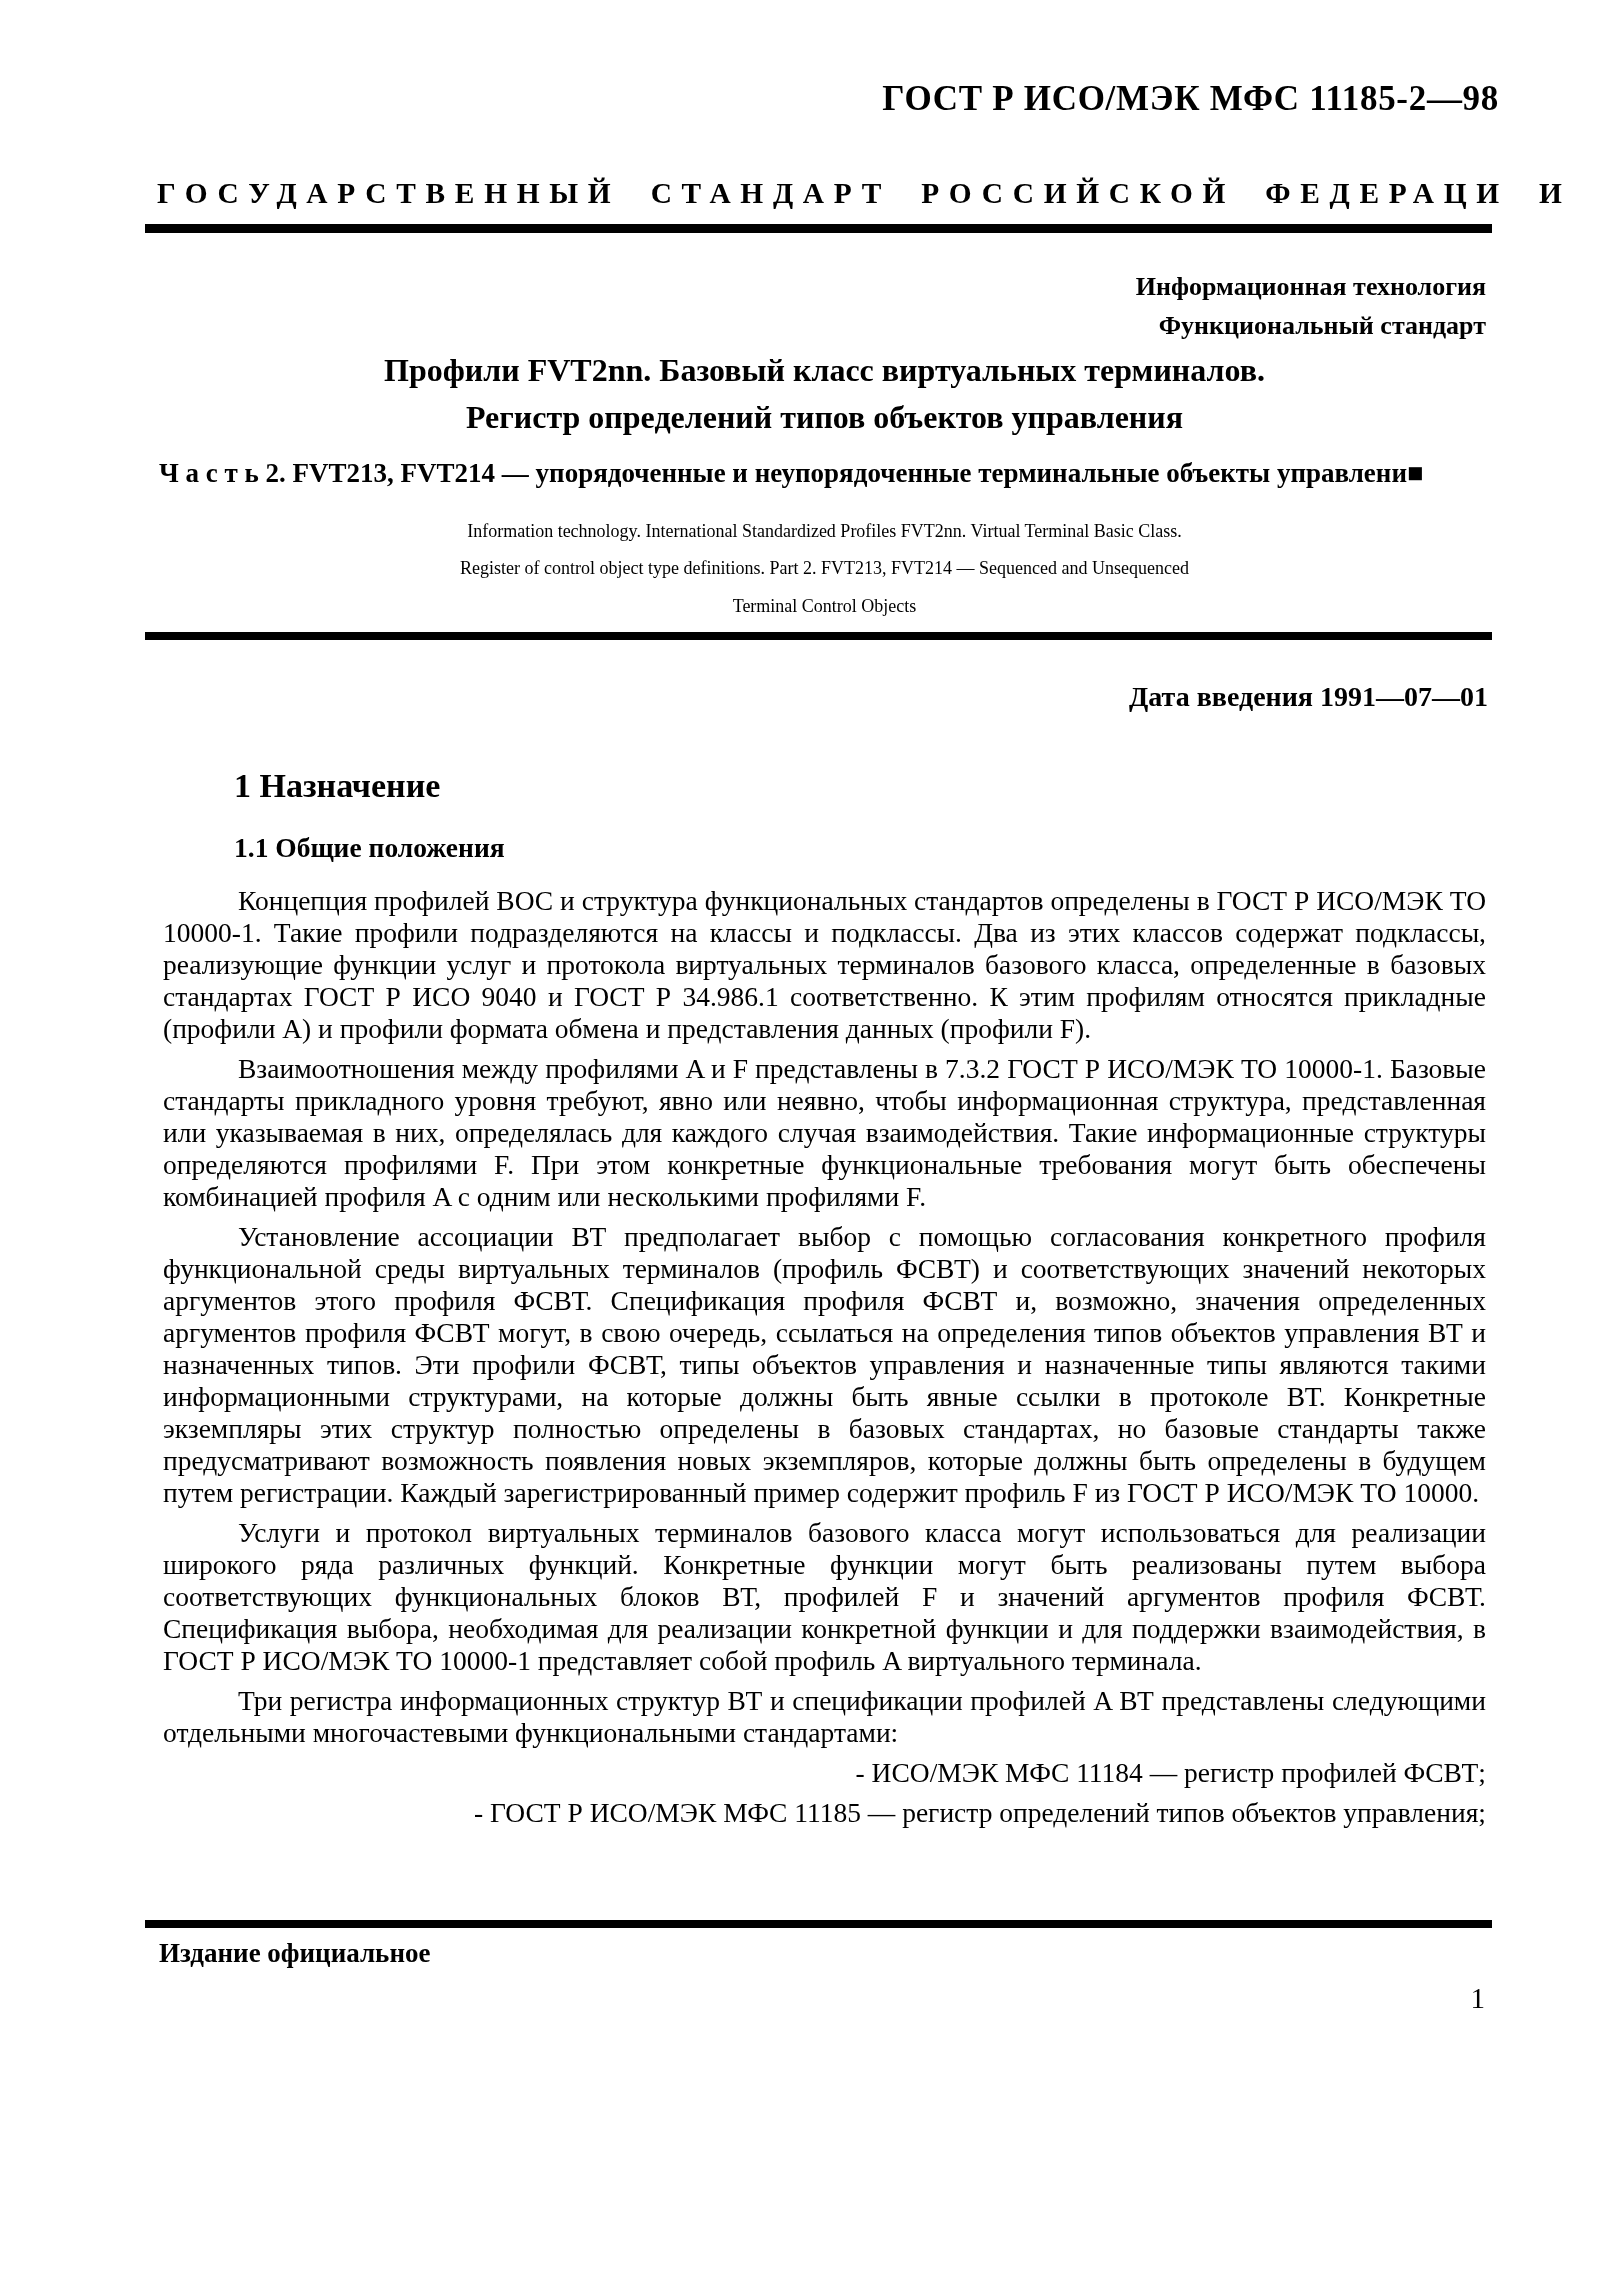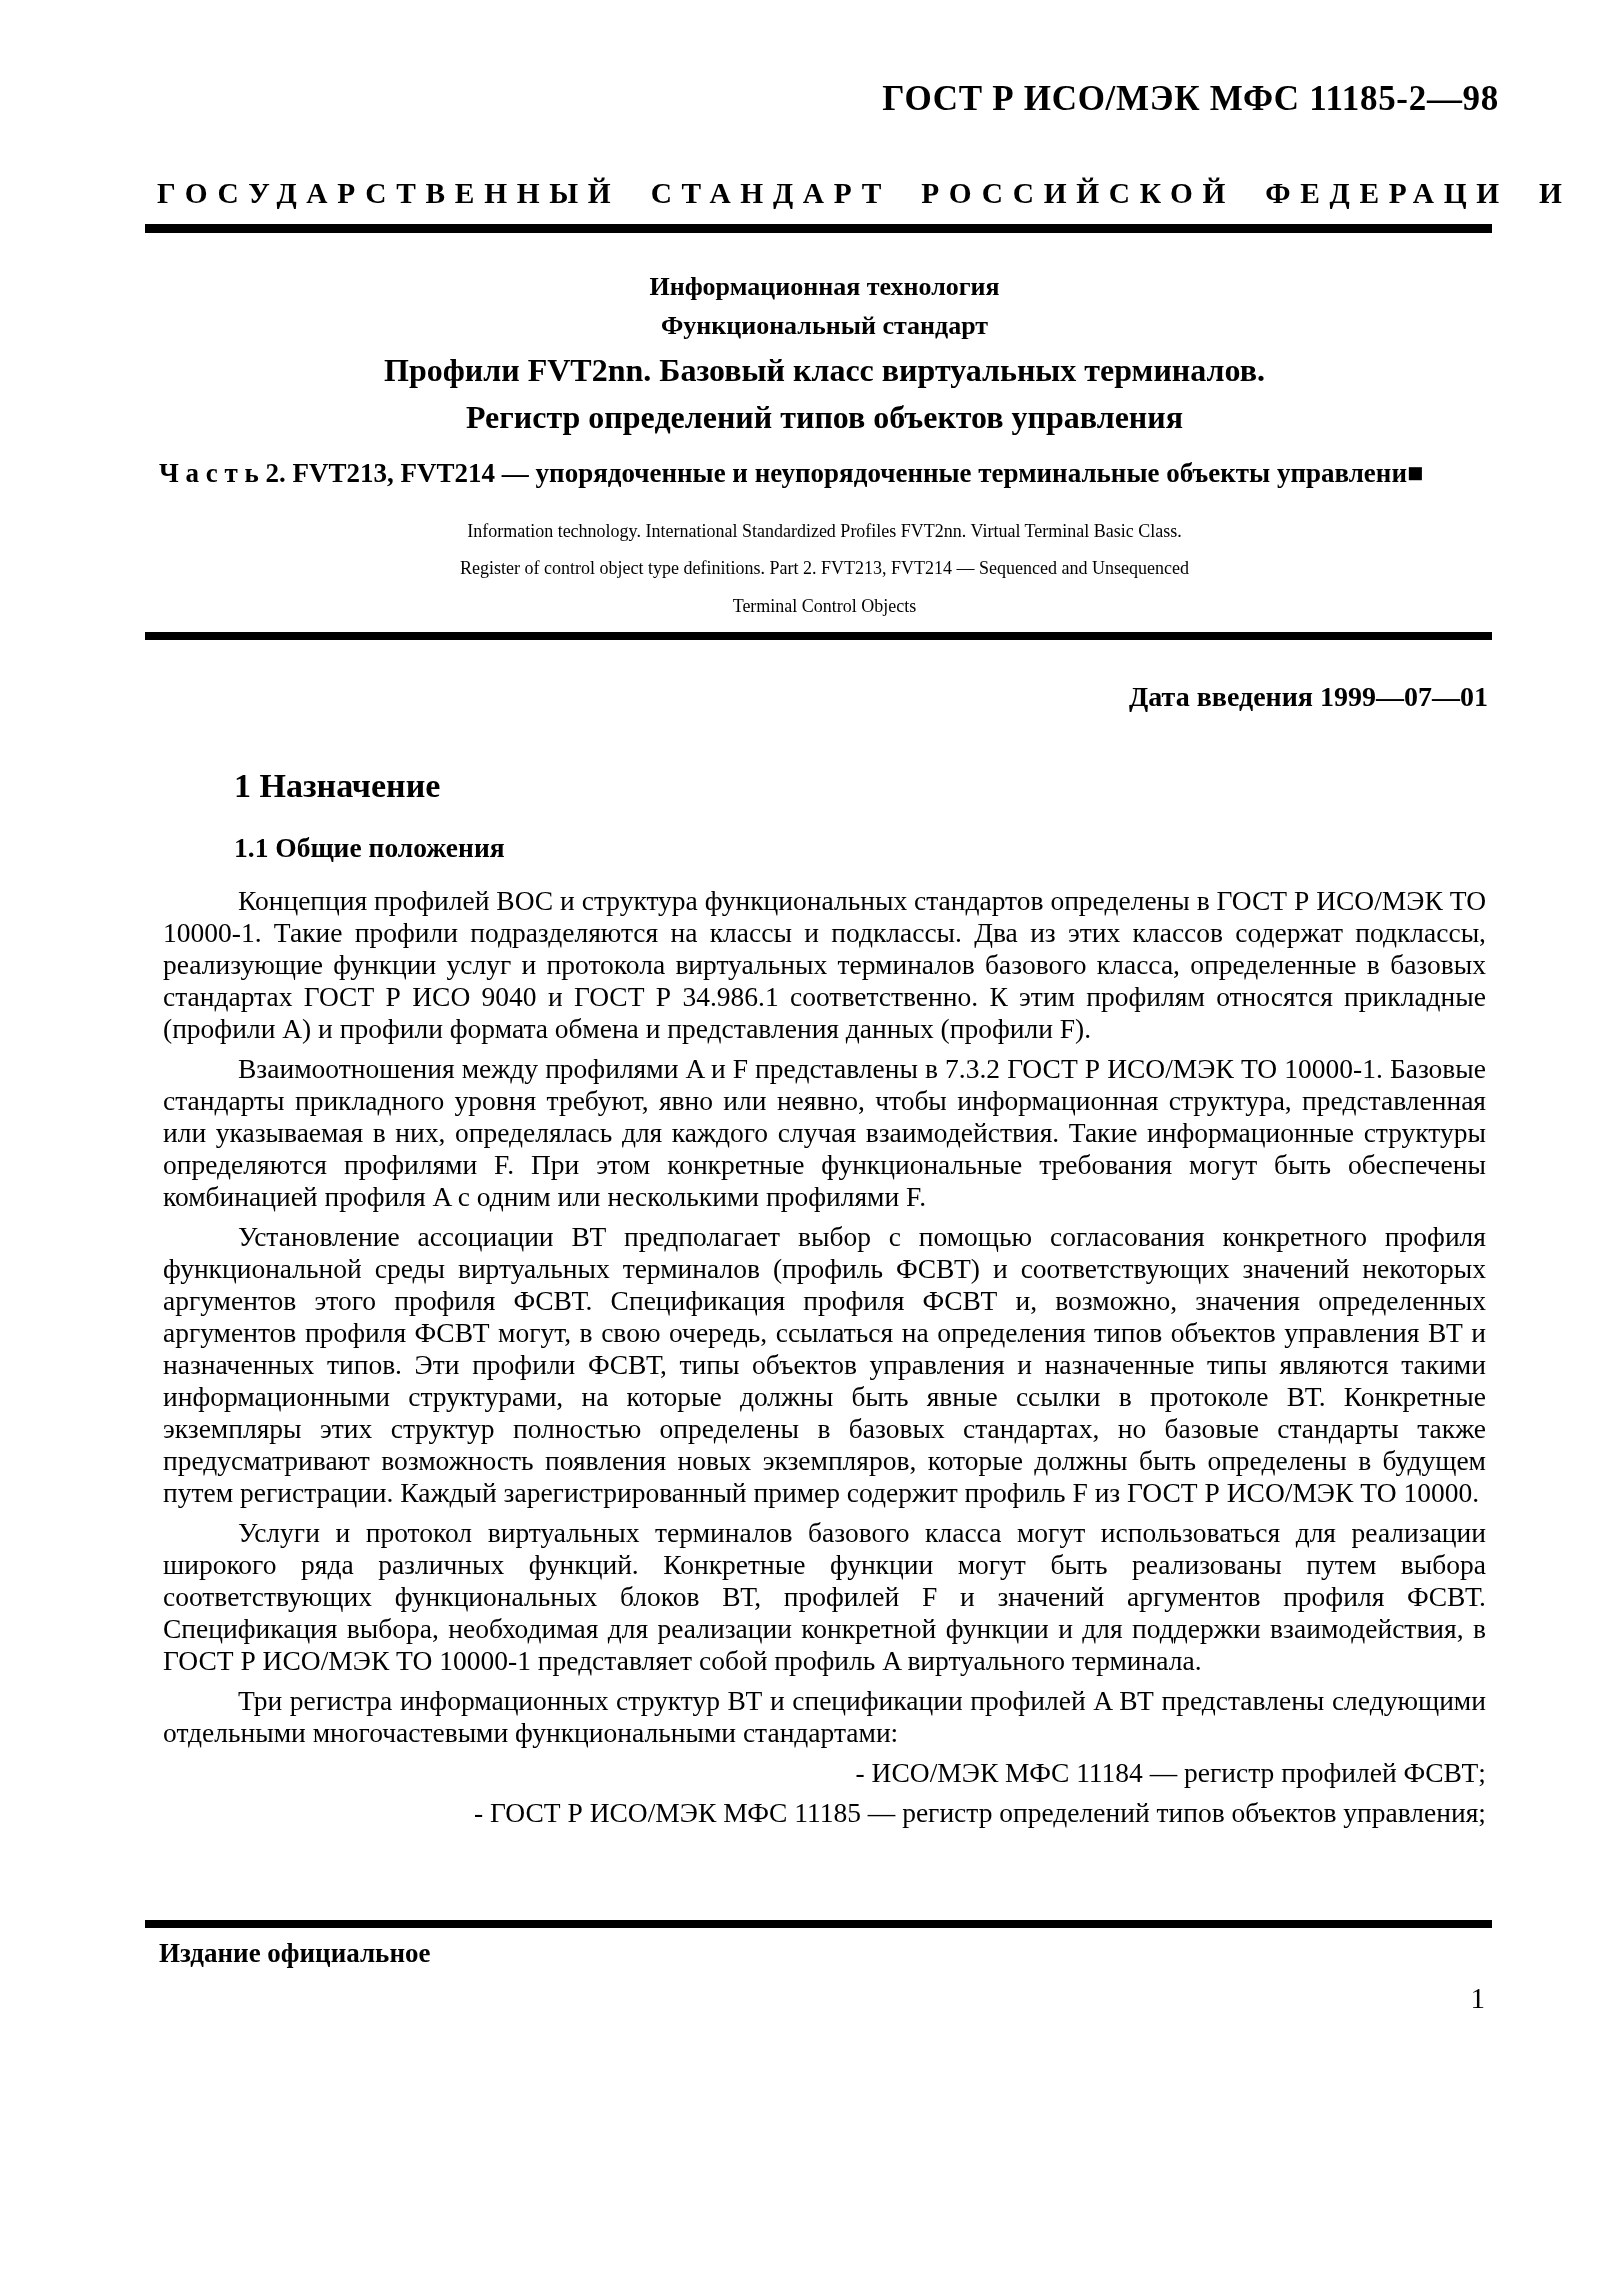--- a/index.html
+++ b/index.html
@@ -26,21 +26,21 @@
     white-space: nowrap;
   }
 
   .rule { position: absolute; left: 141px; right: 134px; background: #000000; }
   .rule-1 { top: 220px; height: 9.2px; }
   .rule-2 { top: 628px; height: 6.5px; }
   .rule-footer { top: 1916px; height: 5.2px; }
 
   .subject-block {
     position: absolute; top: 259px; left: 151px; width: 1339px;
-    text-align: center; font-size: 26px; font-weight: bold; line-height: 31px;
+    text-align: right; font-size: 26px; font-weight: bold; line-height: 31px;
   }
 
   .main-title {
     position: absolute; top: 339px; left: 151px; width: 1339px;
     text-align: center; font-size: 32px; font-weight: bold; line-height: 39px;
   }
 
   .part-line {
     position: absolute; top: 450px; left: 151px; width: 1339px;
     font-size: 27px; font-weight: bold;
@@ -107,21 +107,21 @@
   <div class="part-line">Ч а с т ь 2. FVT213, FVT214 — упорядоченные и неупорядоченные терминальные объекты управлени■</div>
 
   <div class="english-block">
     <div>Information technology. International Standardized Profiles FVT2nn. Virtual Terminal Basic Class.</div>
     <div>Register of control object type definitions. Part 2. FVT213, FVT214 — Sequenced and Unsequenced</div>
     <div>Terminal Control Objects</div>
   </div>
 
   <div class="rule rule-2"></div>
 
-  <div class="date-line">Дата введения 1999—07—01</div>
+  <div class="date-line">Дата введения 1991—07—01</div>
 
   <div class="sec-heading">1  Назначение</div>
 
   <div class="sub-heading">1.1  Общие положения</div>
 
   <div class="body-text">
     <p>Концепция профилей ВОС и структура функциональных стандартов определены в ГОСТ Р ИСО/МЭК ТО 10000-1. Такие профили подразделяются на классы и подклассы. Два из этих классов содержат подклассы, реализующие функции услуг и протокола виртуальных терминалов базового класса, определенные в базовых стандартах ГОСТ Р ИСО 9040 и ГОСТ Р 34.986.1 соответственно. К этим профилям относятся прикладные (профили A) и профили формата обмена и представления данных (профили F).</p>
     <p>Взаимоотношения между профилями A и F представлены в 7.3.2 ГОСТ Р ИСО/МЭК ТО 10000-1. Базовые стандарты прикладного уровня требуют, явно или неявно, чтобы информационная структура, представленная или указываемая в них, определялась для каждого случая взаимодействия. Такие информационные структуры определяются профилями F. При этом конкретные функциональные требования могут быть обеспечены комбинацией профиля A с одним или несколькими профилями F.</p>
     <p>Установление ассоциации ВТ предполагает выбор с помощью согласования конкретного профиля функциональной среды виртуальных терминалов (профиль ФСВТ) и соответствующих значений некоторых аргументов этого профиля ФСВТ. Спецификация профиля ФСВТ и, возможно, значения определенных аргументов профиля ФСВТ могут, в свою очередь, ссылаться на определения типов объектов управления ВТ и назначенных типов. Эти профили ФСВТ, типы объектов управления и назначенные типы являются такими информационными структурами, на которые должны быть явные ссылки в протоколе ВТ. Конкретные экземпляры этих структур полностью определены в базовых стандартах, но базовые стандарты также предусматривают возможность появления новых экземпляров, которые должны быть определены в будущем путем регистрации. Каждый зарегистрированный пример содержит профиль F из ГОСТ Р ИСО/МЭК ТО 10000.</p>
     <p>Услуги и протокол виртуальных терминалов базового класса могут использоваться для реализации широкого ряда различных функций. Конкретные функции могут быть реализованы путем выбора соответствующих функциональных блоков ВТ, профилей F и значений аргументов профиля ФСВТ. Спецификация выбора, необходимая для реализации конкретной функции и для поддержки взаимодействия, в ГОСТ Р ИСО/МЭК ТО 10000-1 представляет собой профиль A виртуального терминала.</p>

